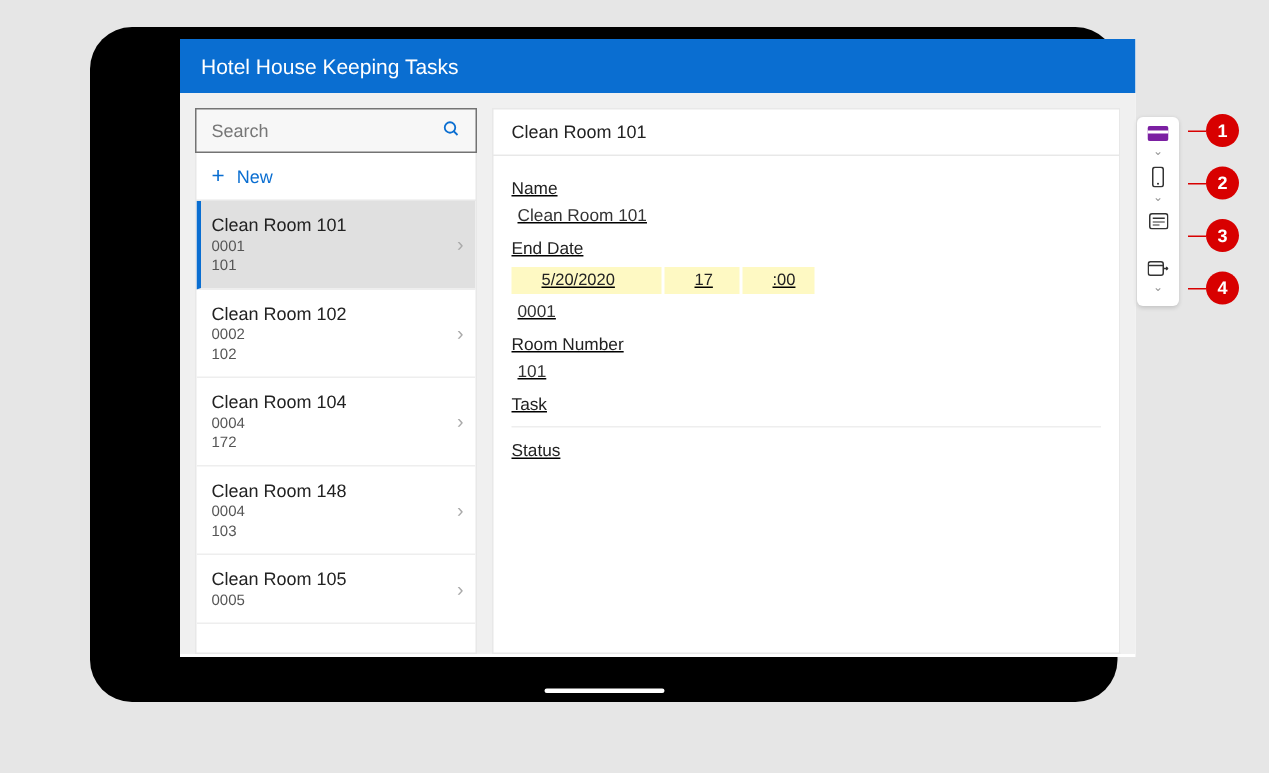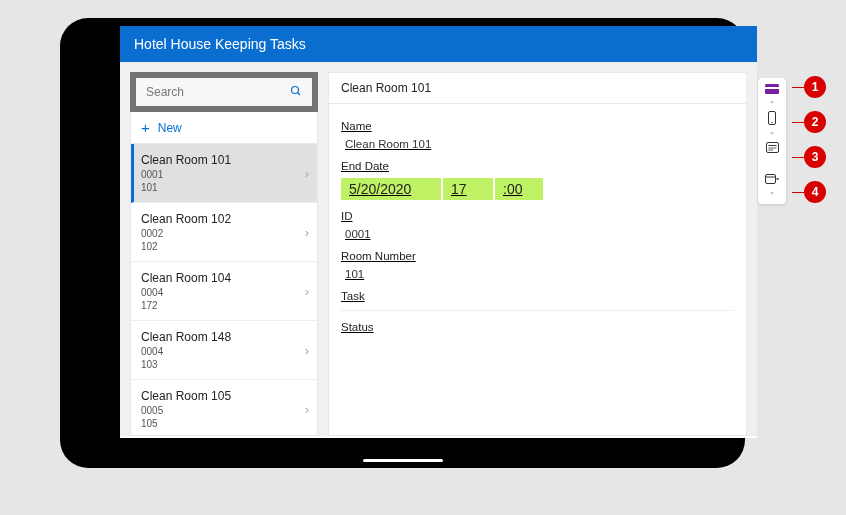--- a/index.html
+++ b/index.html
@@ -50,21 +50,21 @@
     display: flex;
     height: calc(100% - 38px);
     background: #f0f0f0;
     gap: 10px;
     padding: 10px 10px 0 10px;
   }
   .left-pane { width: 188px; display: flex; flex-direction: column; }
   .right-pane { flex: 1; display: flex; flex-direction: column; }
   .search-bar {
     background: #f7f7f7;
-    border: 6px solid #737373;
+    border: 1px solid #737373;
     padding: 7px 10px;
     font-size: 12px;
     color: #777;
     position: relative;
   }
   .search-bar .sicon { position: absolute; right: 10px; top: 7px; color: #0a6ed1; }
   .new-bar {
     background: #fff;
     border: 1px solid #e8e8e8;
     border-top: none;
@@ -115,21 +115,21 @@
     border: 1px solid #e8e8e8;
     border-top: none;
     padding: 6px 12px;
     overflow-y: auto;
     overflow-x: hidden;
     text-decoration: underline;
   }
   .field-label { font-size: 11.5px; color: #222; margin-top: 10px; font-weight: 400; }
   .field-value { font-size: 11.5px; color: #333; margin-top: 6px; padding-left: 4px; }
   .date-row { display: flex; gap: 2px; margin-top: 6px; }
-  .date-cell { background: #bef264; padding: 3px 8px; font-size: 14px; color: #222; }
+  .date-cell { background: #fef9c3; padding: 3px 20px; font-size: 11px; color: #222; }
   .date-cell.d1 { width: 100px; }
   .date-cell.d2 { width: 50px; }
   .date-cell.d3 { width: 48px; }
   hr.sep { border: none; border-top: 1px solid #eee; margin-top: 8px; }
 
   
   .side-toolbar {
     position: absolute;
     left: 758px;
     top: 78px;
@@ -210,21 +210,20 @@
             </div>
             <div class="list-item">
               <div class="title">Clean Room 148</div>
               <div class="meta">0004</div>
               <div class="meta">103</div>
               <div class="chev">›</div>
             </div>
             <div class="list-item">
               <div class="title">Clean Room 105</div>
               <div class="meta">0005</div>
-              <div class="meta">105</div>
               <div class="chev">›</div>
             </div>
           </div>
       </div>
 
       <div class="right-pane">
         <div class="detail-header">
           <span>Clean Room 101</span>
         </div>
         <div class="detail-body">
@@ -232,21 +231,20 @@
           <div class="field-label">Name</div>
           <div class="field-value">Clean Room 101</div>
 
           <div class="field-label">End Date</div>
           <div class="date-row">
             <div class="date-cell d1">5/20/2020</div>
             <div class="date-cell d2">17</div>
             <div class="date-cell d3">:00</div>
           </div>
 
-          <div class="field-label">ID</div>
           <div class="field-value">0001</div>
 
           <div class="field-label">Room Number</div>
           <div class="field-value">101</div>
 
           <div class="field-label">Task</div>
 
           <hr class="sep">
           <div class="field-label">Status</div>
           <div class="field-value"></div>

